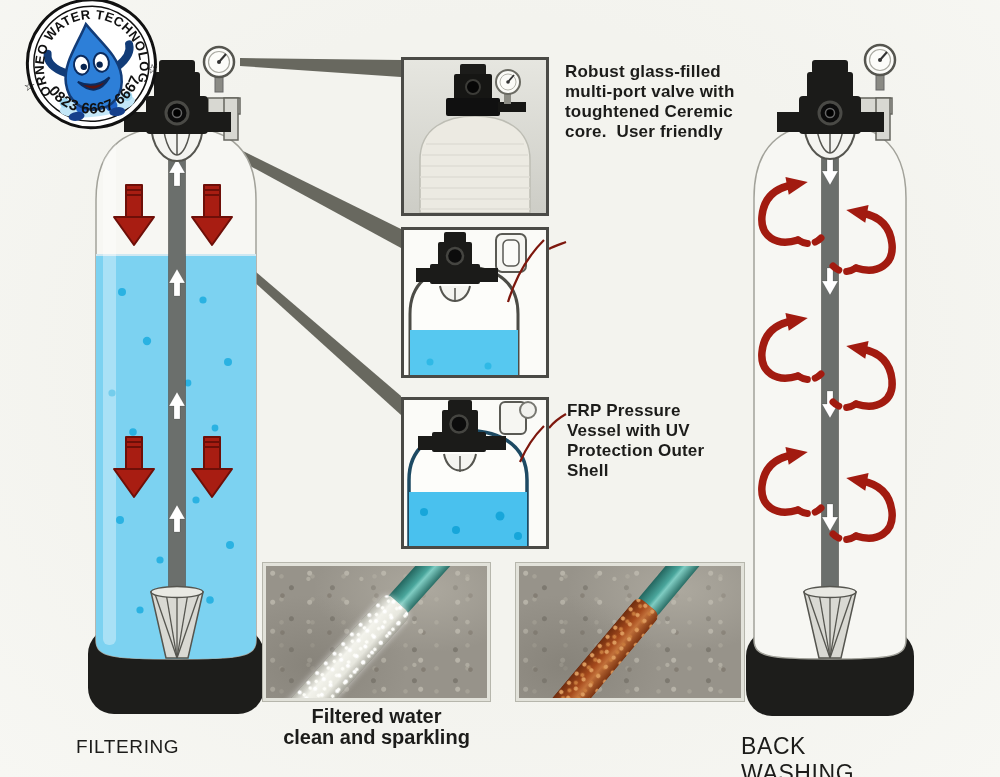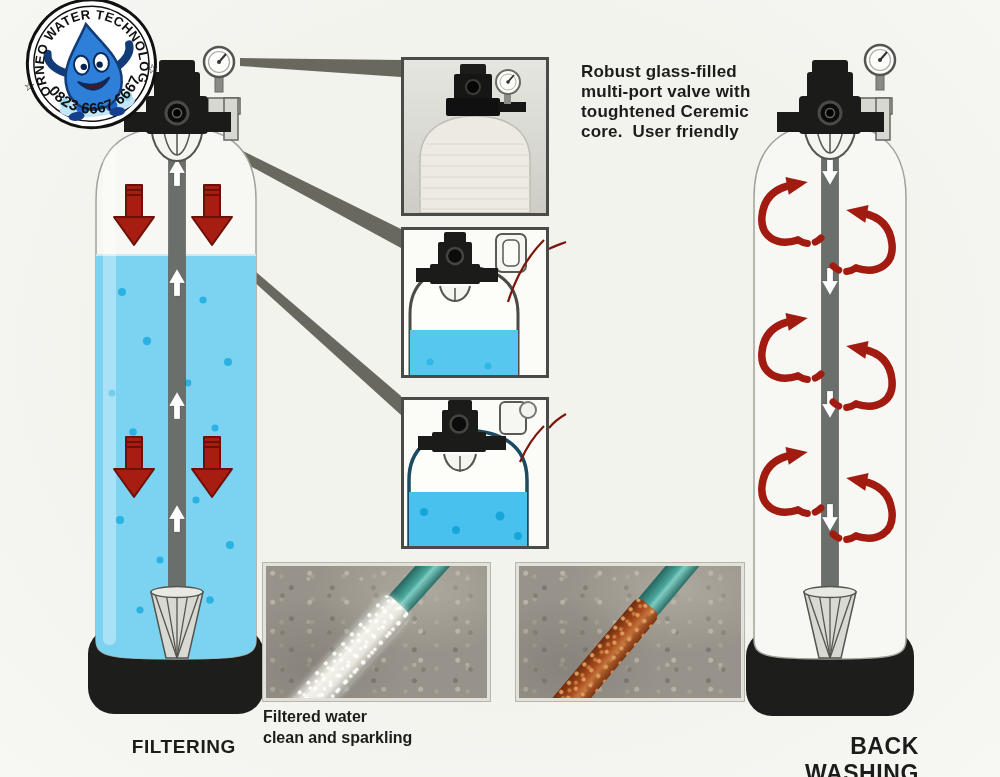--- a/index.html
+++ b/index.html
@@ -4,22 +4,22 @@
 <style>
   html,body{margin:0;padding:0;background:#fff;}
   .stage{
     position:relative;width:1000px;height:777px;overflow:hidden;
     background:radial-gradient(ellipse at 50% 45%, #f3f3ee 55%, #f7f7f3 100%);
     font-family:"Liberation Sans",sans-serif;
   }
   .abs{position:absolute;}
   .btxt{font-weight:bold;color:#1c1c1a;white-space:pre-wrap;}
   .callout-text{font-size:17px;line-height:20px;letter-spacing:.2px;}
-  .caption{font-size:16px;line-height:21px;text-align:left;}
-  .biglabel{font-size:19px;letter-spacing:.6px;text-align:right;font-weight:bold;color:#1c1c1a;}
+  .caption{font-size:20px;line-height:21px;text-align:center;}
+  .biglabel{font-size:19px;letter-spacing:.6px;text-align:left;font-weight:normal;color:#1c1c1a;}
   .box{background:#fff;border:3px solid #4a4a46;box-sizing:border-box;}
   .box svg{display:block;width:100%;height:100%;}
   .photo{
     box-sizing:border-box;border:3px solid #e2e2da;box-shadow:0 0 0 1px #b6b6ac;
     overflow:hidden;background-color:#97938a;
     background-image:
       radial-gradient(160px 90px at 72% 18%, rgba(190,186,175,.55), transparent 70%),
       radial-gradient(140px 100px at 20% 75%, rgba(120,116,107,.5), transparent 70%),
       radial-gradient(circle at 18% 25%, #b7b3a8 0 2px, transparent 3px),
       radial-gradient(circle at 62% 70%, #7d7970 0 2px, transparent 3px),
@@ -340,24 +340,28 @@
         <rect x="14" y="36" width="16" height="14"></rect>
         <rect x="80" y="36" width="22" height="14"></rect>
       </g>
       <circle cx="55" cy="24" r="8.5" fill="#0c0c0c" stroke="#454541" stroke-width="2.5"></circle>
       <path d="M 40,54 C 44,76 68,76 72,54" fill="#f4f4f0" stroke="#55554f" stroke-width="2"></path>
       <line x1="56" y1="56" x2="56" y2="72" stroke="#55554f" stroke-width="1.5"></line>
       <path class="redleader" d="M 140,26 C 130,36 122,48 116,62"></path>
     </svg>
   </div>
 
-  <div class="abs btxt callout-text" style="left:565px;top:62px;width:200px;margin-left:16px;">Robust glass-filled
+  <div class="abs btxt callout-text" style="left:565px;top:62px;width:200px;">Robust glass-filled
 multi-port valve with
 toughtened Ceremic
 core.  User friendly</div>
+  <div class="abs btxt callout-text" style="left:567px;top:401px;width:200px;">FRP Pressure
+Vessel with UV
+Protection Outer
+Shell</div>
 
   <div class="abs photo" style="left:263px;top:563px;width:227px;height:138px;">
     <div class="jet" style="left:175px;top:-28px;height:330px;transform:rotate(42deg);transform-origin:17px 0;">
       <div class="hose"></div>
       <div class="stream clean"></div>
     </div>
   </div>
   <div class="abs photo" style="left:516px;top:563px;width:228px;height:138px;">
     <div class="jet" style="left:170px;top:-28px;height:330px;transform:rotate(40deg);transform-origin:17px 0;">
       <div class="hose"></div>

